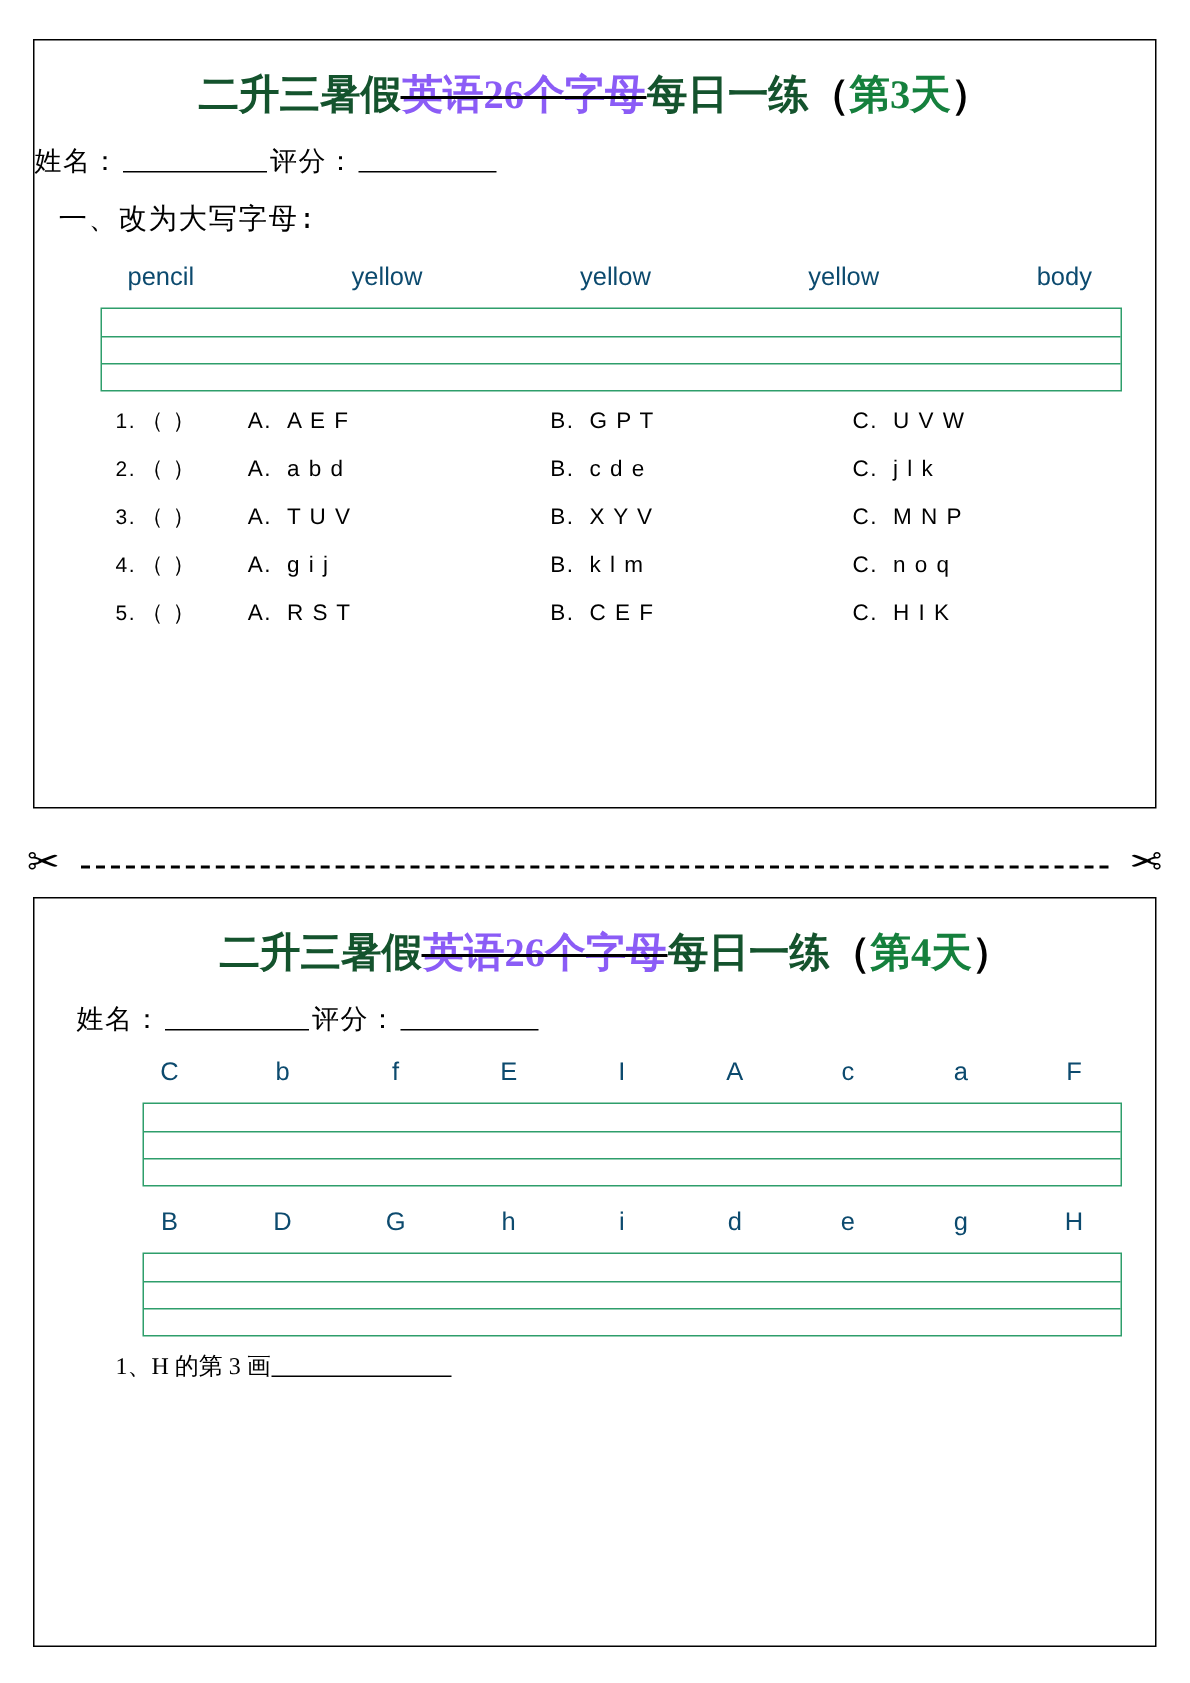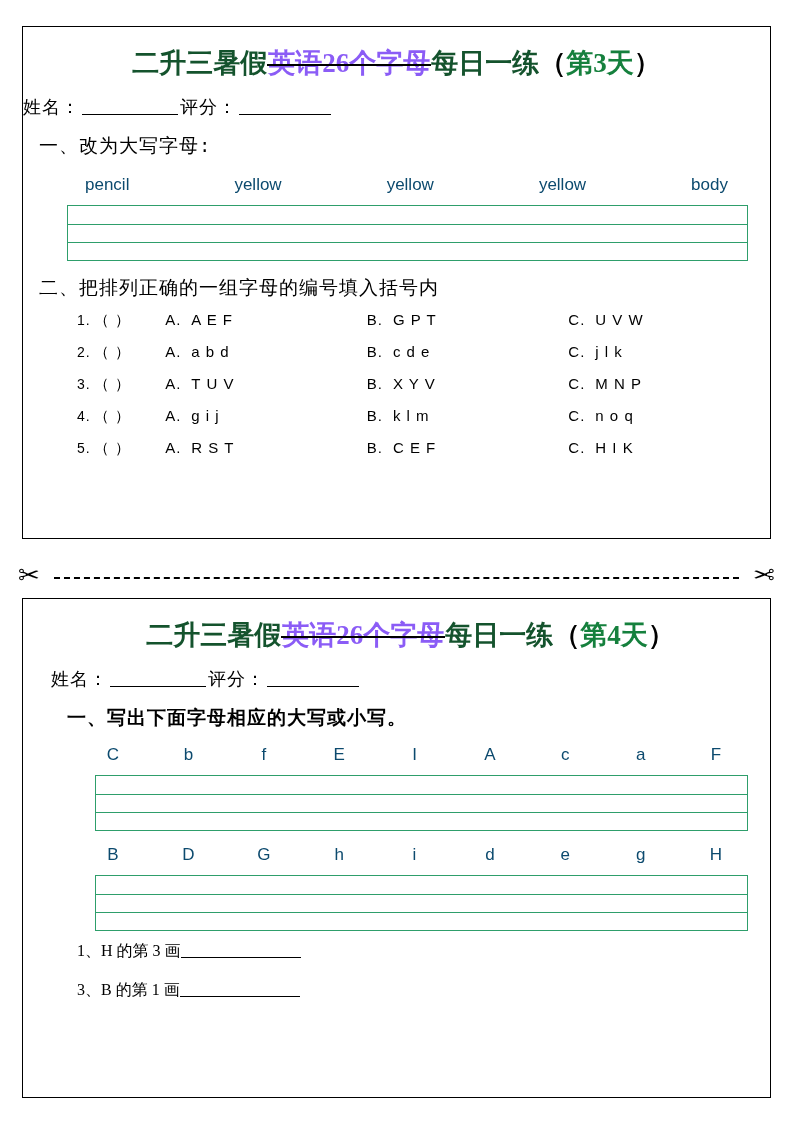--- a/index.html
+++ b/index.html
@@ -207,21 +207,20 @@
       <span>yellow</span>
       <span>yellow</span>
       <span>body</span>
     </div>
 
     <div class="ruled">
       <div class="ln a"></div>
       <div class="ln b"></div>
     </div>
 
-    <div class="section-h">二、把排列正确的一组字母的编号填入括号内</div>
 
     <div class="mc-list">
       <div class="mc-row">
         <span class="mc-num">1.</span>
         <span class="mc-paren">（        ）</span>
         <span class="mc-opt"><span class="ltr">A.</span><span>A E F</span></span>
         <span class="mc-opt"><span class="ltr">B.</span><span>G P T</span></span>
         <span class="mc-opt"><span class="ltr">C.</span><span>U V W</span></span>
       </div>
       <div class="mc-row">
@@ -264,21 +263,20 @@
   <div class="panel" id="panel-day4">
 
     <div class="title-row">
       <span class="t-black">二升三暑假</span><span class="t-red">英语26个字母</span><span class="t-black">每日一练</span><span class="t-paren">（</span><span class="t-blue">第4天</span><span class="t-paren">）</span>
     </div>
 
     <div class="nameline">
       <span class="lbl">姓名：</span><span class="blank"></span><span class="lbl">评分：</span><span class="blank short"></span>
     </div>
 
-    <div class="section-h bold">一、写出下面字母相应的大写或小写。</div>
 
     <div class="word-row letters">
       <span>C</span>
       <span>b</span>
       <span>f</span>
       <span>E</span>
       <span>I</span>
       <span>A</span>
       <span>c</span>
       <span>a</span>
@@ -306,18 +304,17 @@
       <div class="ln a"></div>
       <div class="ln b"></div>
     </div>
 
 
     <div class="stroke-grid">
       <div class="stroke-row">
         <span class="stroke-cell"><span>1、H 的第 3 画</span><span class="blank"></span></span>
       </div>
       <div class="stroke-row">
-        <span class="stroke-cell"><span>3、B 的第 1 画</span><span class="blank"></span></span>
       </div>
     </div>
   </div>
 
 </div>
 
 </body></html>

